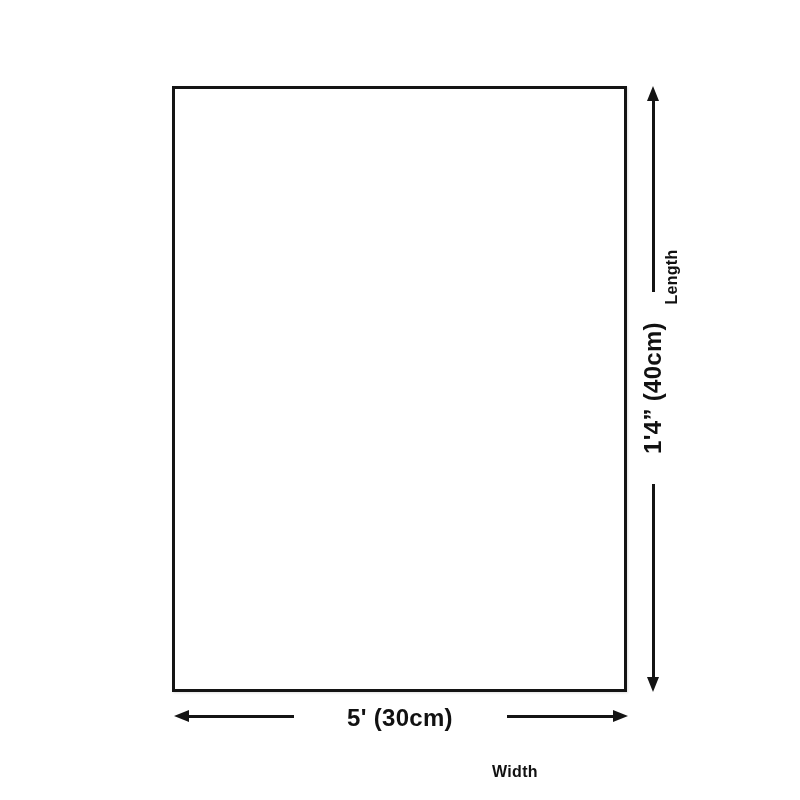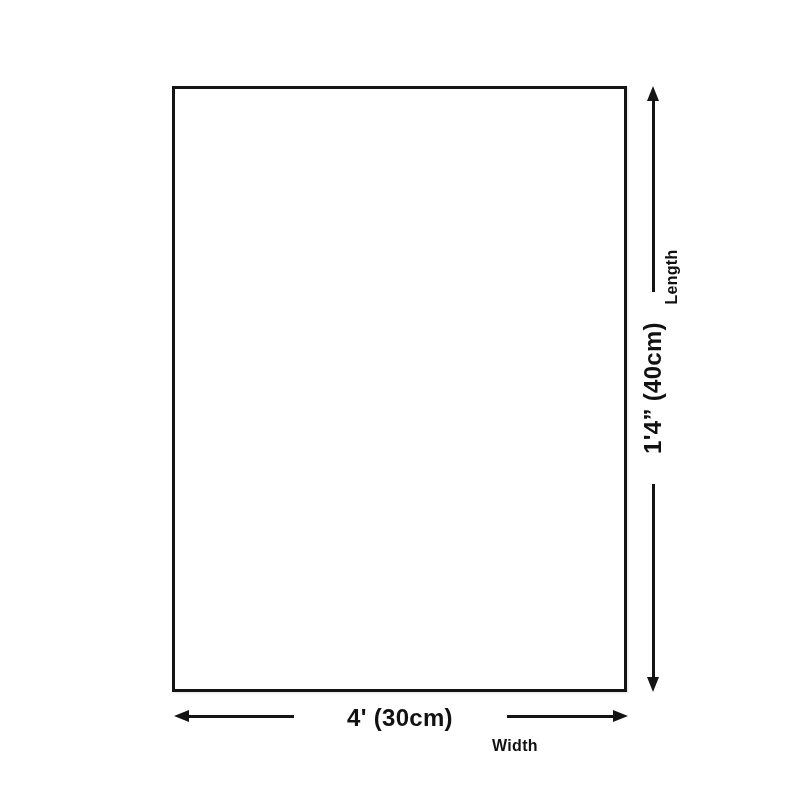--- a/index.html
+++ b/index.html
@@ -76,38 +76,38 @@
   }
   .length-label {
     left: 672px; top: 277px;
     transform: translate(-50%, -50%) rotate(-90deg);
   }
   .width-value {
     left: 400px; top: 718px;
     transform: translate(-50%, -50%);
   }
   .width-label {
-    left: 515px; top: 746px;
+    left: 515px; top: 772px;
     transform: translate(-50%, -50%);
   }
 </style>
 </head>
 <body>
 
 <div class="diagram">
 
   <div class="product-rect"></div>
 
   <div class="ah ah-up"></div>
   <div class="seg v seg-len-top"></div>
   <div class="dim-text value-text length-value">1'4” (40cm)</div>
   <div class="dim-text label-text length-label">Length</div>
   <div class="seg v seg-len-bottom"></div>
   <div class="ah ah-down"></div>
 
   <div class="ah ah-left"></div>
   <div class="seg h seg-wid-left"></div>
-  <div class="dim-text value-text width-value">4' (30cm)</div>
+  <div class="dim-text value-text width-value">5' (30cm)</div>
   <div class="seg h seg-wid-right"></div>
   <div class="ah ah-right"></div>
   <div class="dim-text label-text width-label">Width</div>
 
 </div>
 
 </body></html>

